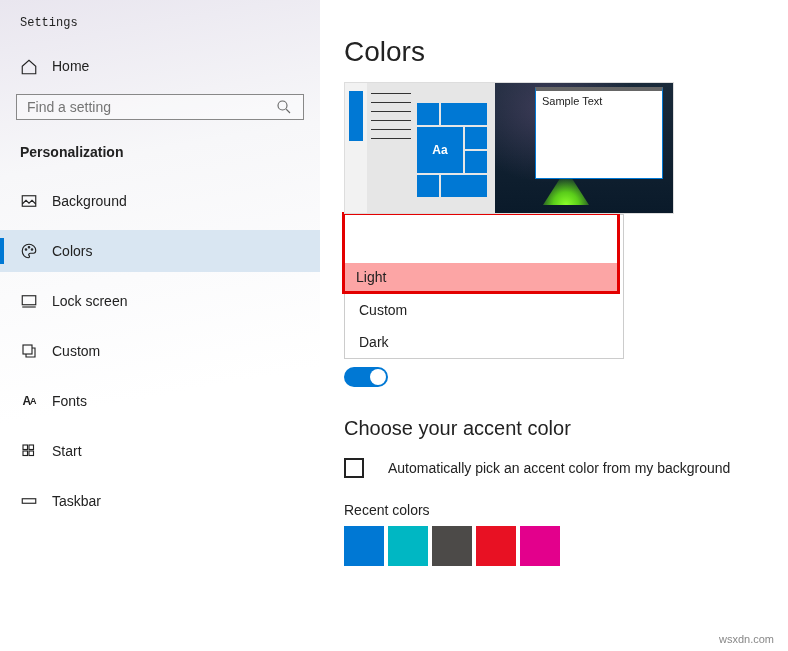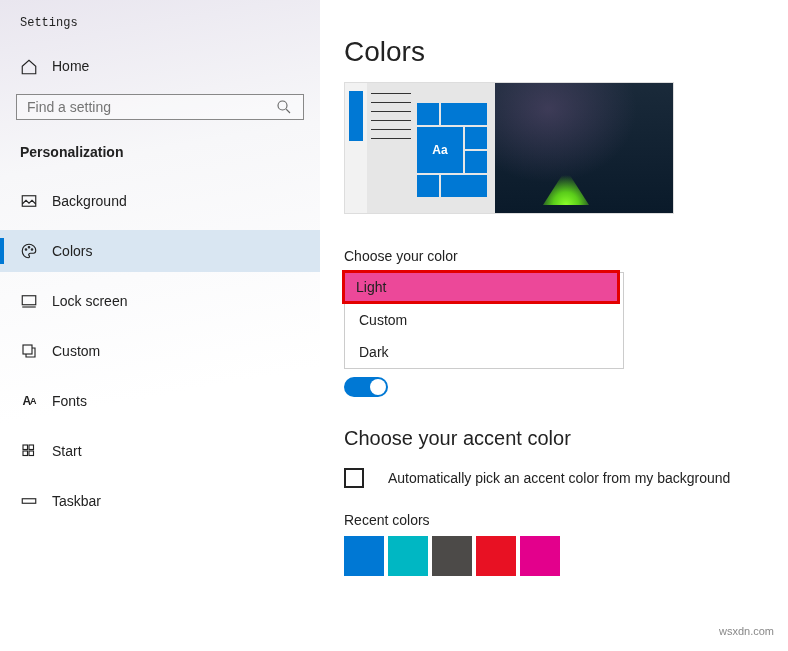--- a/index.html
+++ b/index.html
@@ -29,33 +29,33 @@
     .pl-tile.med { grid-column: span 2; grid-row: span 1; }
     .pl-blue-box { position: absolute; left: 4px; top: 8px; width: 14px; height: 50px; background: #0078d4; }
     .preview-dark { flex: 1; position: relative; background: linear-gradient(#1a2a3a, #0a1a2a); overflow: hidden; }
     .pd-stars { position: absolute; inset: 0; background: radial-gradient(ellipse at 30% 20%, rgba(100,80,120,0.5), transparent 50%); }
     .pd-glow { position: absolute; left: 48px; bottom: 8px; width: 46px; height: 36px; background: radial-gradient(circle at 50% 100%, #8aff2a 0%, #5acc1a 30%, transparent 70%); clip-path: polygon(50% 0, 0 100%, 100% 100%); }
     .pd-window { position: absolute; right: 10px; top: 4px; width: 128px; height: 92px; background: #fff; border: 1px solid #0078d4; border-top: 4px solid #666; }
     .pd-window-title { font-size: 11px; padding: 4px 6px; color: #222; }
     .section-label { font-size: 14px; color: #222; margin-top: 34px; margin-bottom: 8px; }
     .dropdown { width: 280px; border: 1px solid #ccc; background: #fff; }
     .dropdown-item { padding: 8px 14px; font-size: 14px; color: #222; cursor: pointer; }
-    .dropdown-item.selected { background: #ec4899; }
+    .dropdown-item.selected { background: #fca5a5; margin-top: 48px; }
     .highlight-box { border: 3px solid #e30000; display: inline-block; margin-left: -3px; margin-top: -3px; }
     .highlight-box .dropdown-item { padding: 6px 11px; }
     .toggle-hint { display: flex; align-items: center; gap: 10px; margin-top: 8px; color: #999; font-size: 14px; }
     .toggle-pill { width: 44px; height: 20px; border-radius: 10px; background: #0078d4; position: relative; }
     .toggle-pill::after { content: ""; position: absolute; right: 2px; top: 2px; width: 16px; height: 16px; background: #fff; border-radius: 50%; }
     .accent-heading { font-size: 20px; font-weight: 400; color: #222; margin-top: 30px; margin-bottom: 18px; }
     .checkbox-row { display: flex; align-items: center; gap: 24px; font-size: 14px; color: #222; }
     .checkbox-box { width: 20px; height: 20px; border: 2px solid #222; }
     .recent-label { font-size: 14px; color: #222; margin-top: 24px; margin-bottom: 8px; }
     .swatches { display: flex; gap: 4px; }
     .swatch { width: 40px; height: 40px; cursor: pointer; }
-    .watermark { position: absolute; right: 8px; bottom: 12px; font-size: 11px; color: #888; background: #fff; padding: 2px 6px; }
+    .watermark { position: absolute; right: 8px; bottom: 4px; font-size: 11px; color: #888; background: #fff; padding: 2px 6px; }
     svg { width: 18px; height: 18px; }
   </style>
 </head>
 <body>
 
 <div class="sidebar">
   <div class="app-title">Settings</div>
 
   <div class="home-row">
     <span class="icon">
@@ -169,24 +169,26 @@
         <div class="pl-tile big">Aa</div>
           <div class="pl-tile"></div>
         <div class="pl-tile"></div>
         <div class="pl-tile"></div>
           <div class="pl-tile med"></div>
       </div>
     </div>
     <div class="preview-dark">
       <div class="pd-stars"></div>
       <div class="pd-glow"></div>
+      <div class="pd-window">
+        <div class="pd-window-title">Sample Text</div>
+      </div>
     </div>
   </div>
 
-  <div class="section-label">Choose your color</div>
 
   <div class="dropdown">
     <div class="highlight-box" style="width:100%"><div class="dropdown-item selected">Light</div></div>
     <div class="dropdown-item">Custom</div>
     <div class="dropdown-item">Dark</div>
   </div>
 
   <div class="toggle-hint">
     <div class="toggle-pill"></div>
     <span style="visibility:hidden">On</span>

